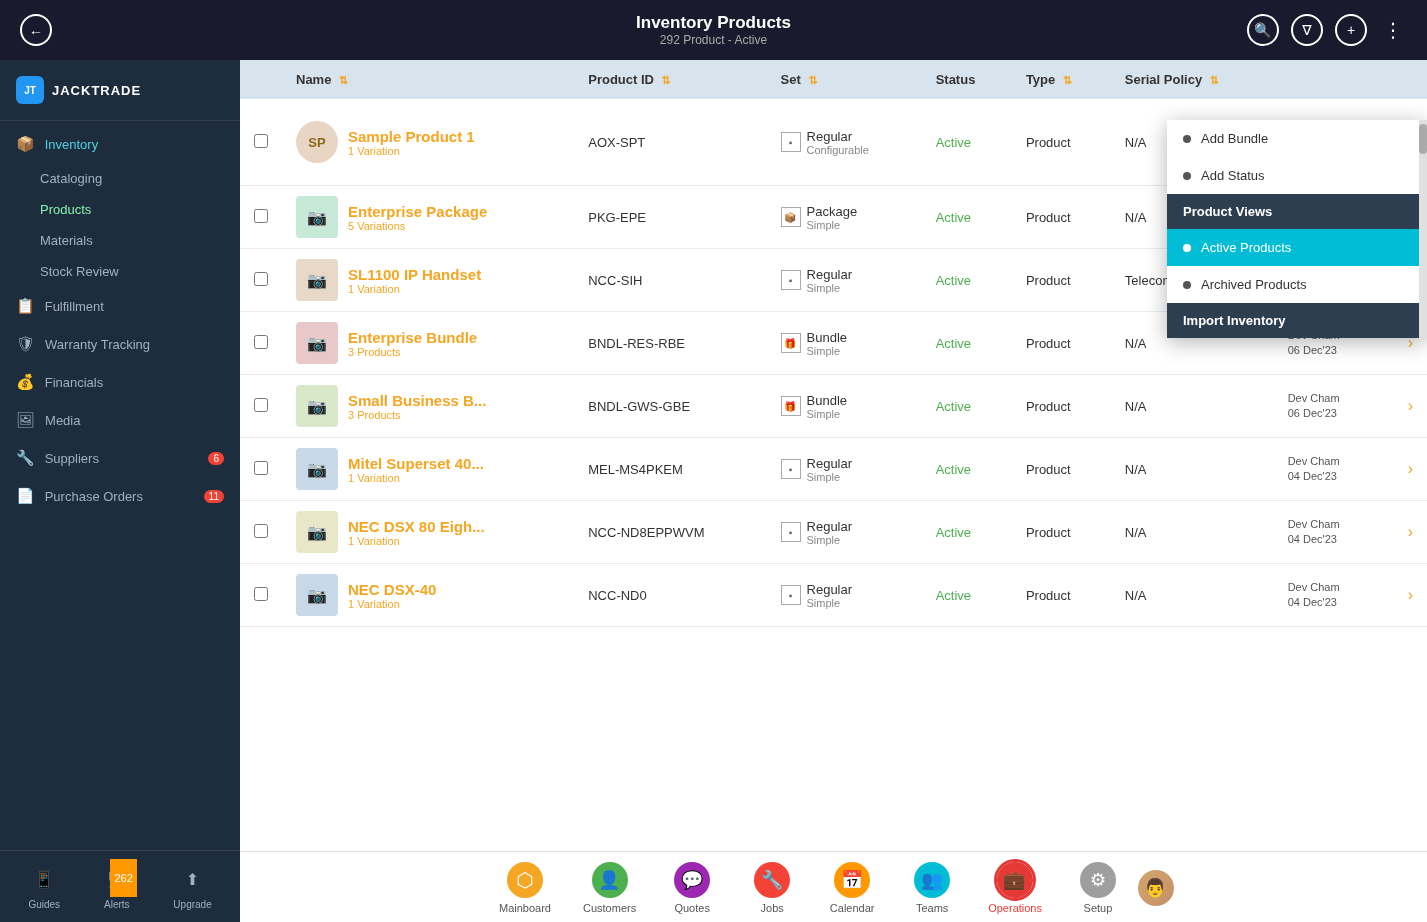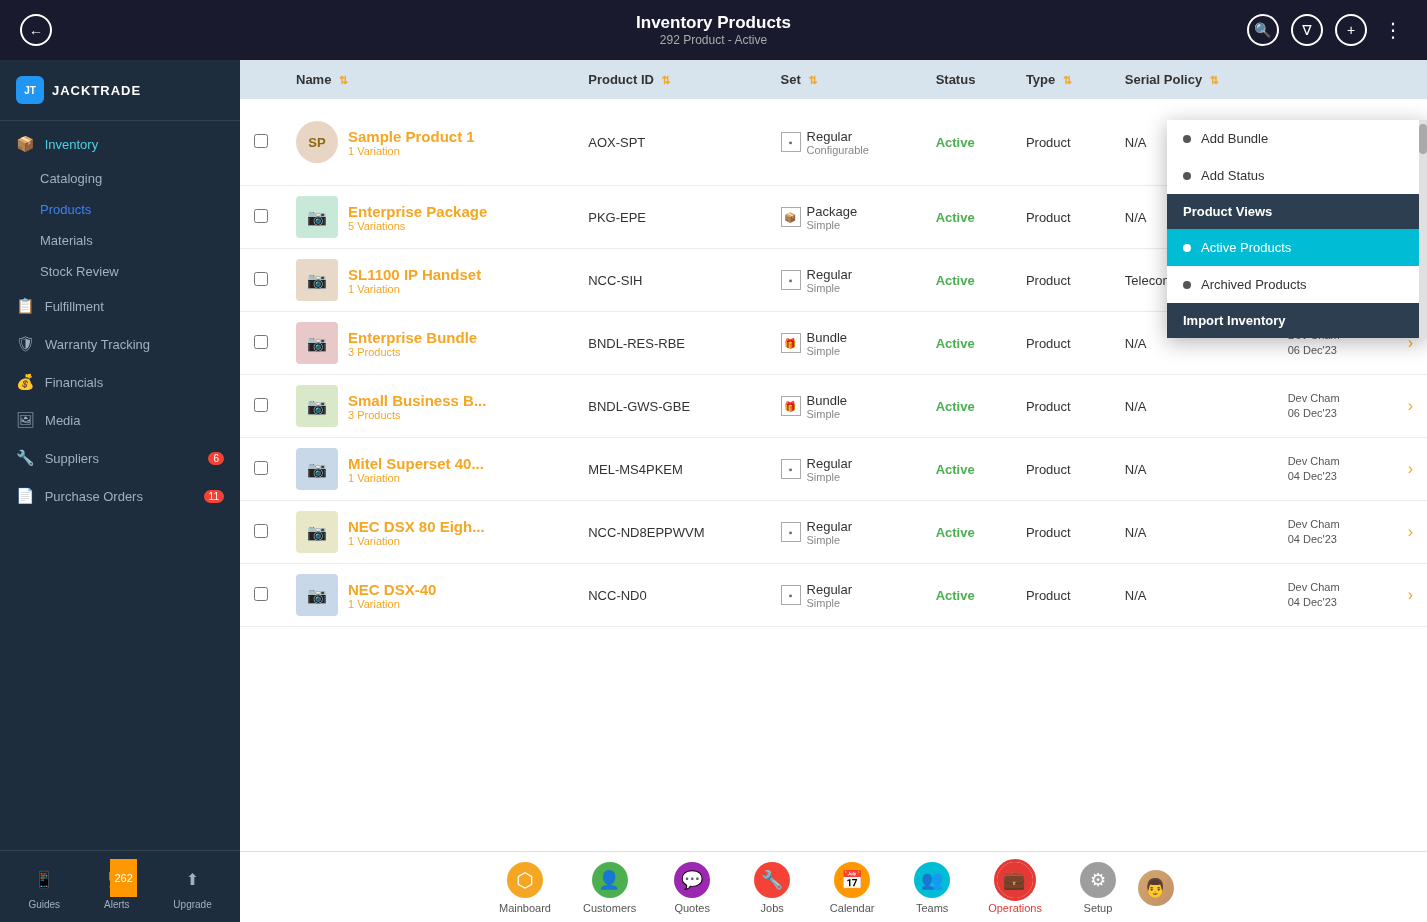--- a/index.html
+++ b/index.html
@@ -121,21 +121,21 @@
       border-radius: 10px;
       font-size: 10px;
       padding: 1px 5px;
     }
     .sidebar-sub-item {
       padding: 8px 16px 8px 40px;
       cursor: pointer;
       font-size: 13px;
       color: #a0b0c0;
     }
-    .sidebar-sub-item.active { color: #3b82f6; }
+    .sidebar-sub-item.active { color: #86efac; }
 
     .sidebar-bottom {
       margin-top: auto;
       border-top: 1px solid rgba(255,255,255,0.1);
       padding: 12px;
       display: flex;
       gap: 8px;
       justify-content: space-around;
     }
     .sidebar-bottom-btn {
@@ -219,21 +219,21 @@
       color: #f5a623;
       font-size: 11px;
       cursor: pointer;
     }
     .product-id {
       font-size: 13px;
       color: #333;
     }
     .status-active {
       color: #4caf50;
-      font-weight: 700;
+      font-weight: 400;
     }
     .set-icon {
       display: flex; align-items: center; gap: 6px;
     }
     .set-icon .icon-box {
       width: 20px; height: 20px;
       border: 1px solid #aaa;
       display: flex; align-items: center; justify-content: center;
       font-size: 10px;
       color: #666;

